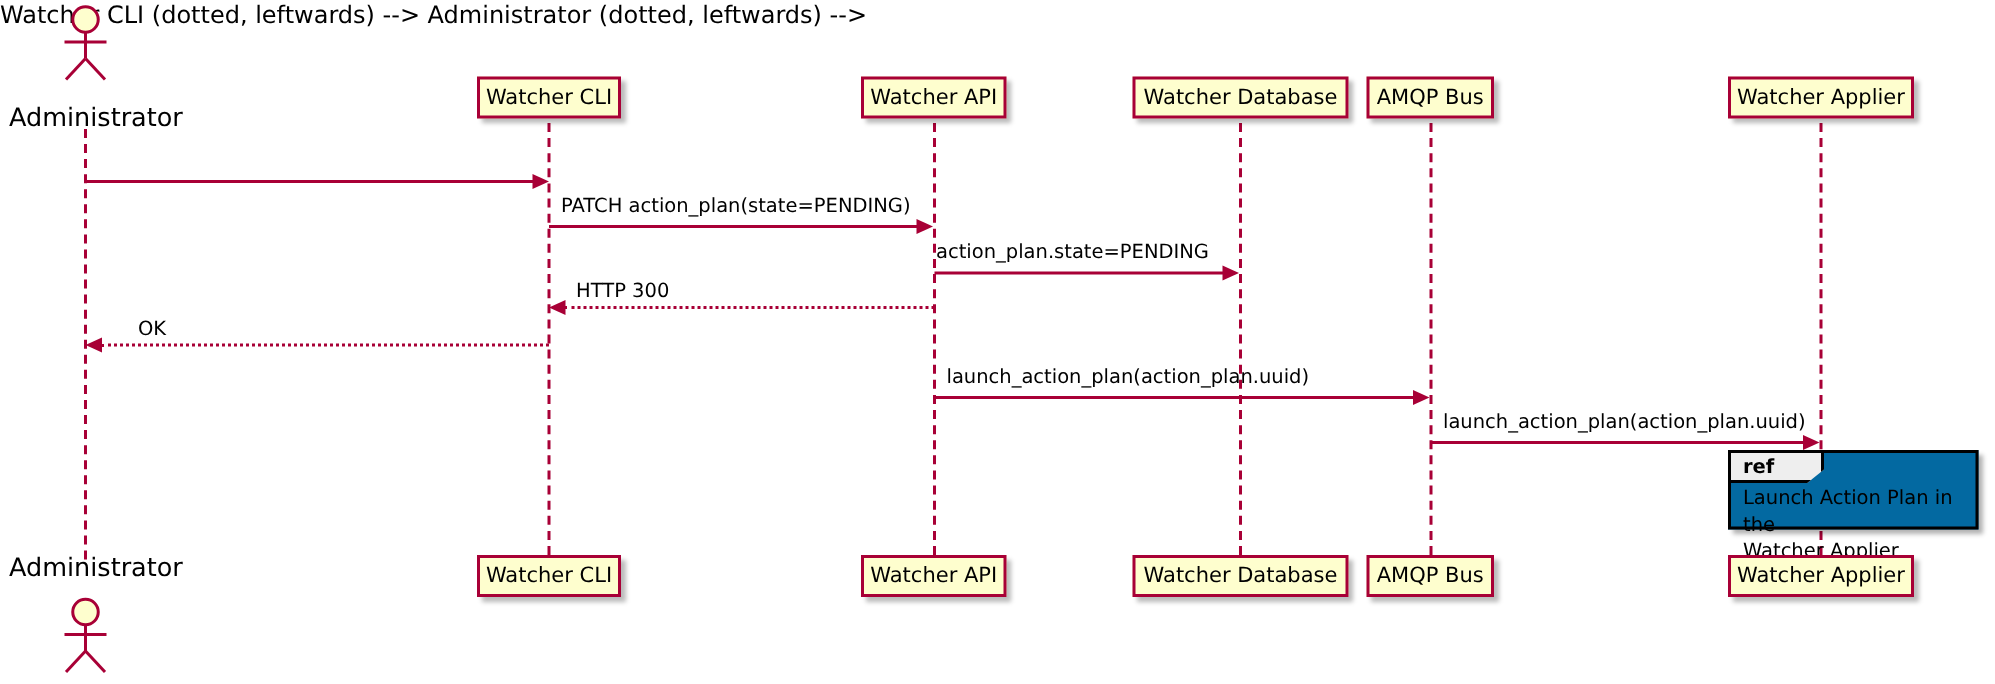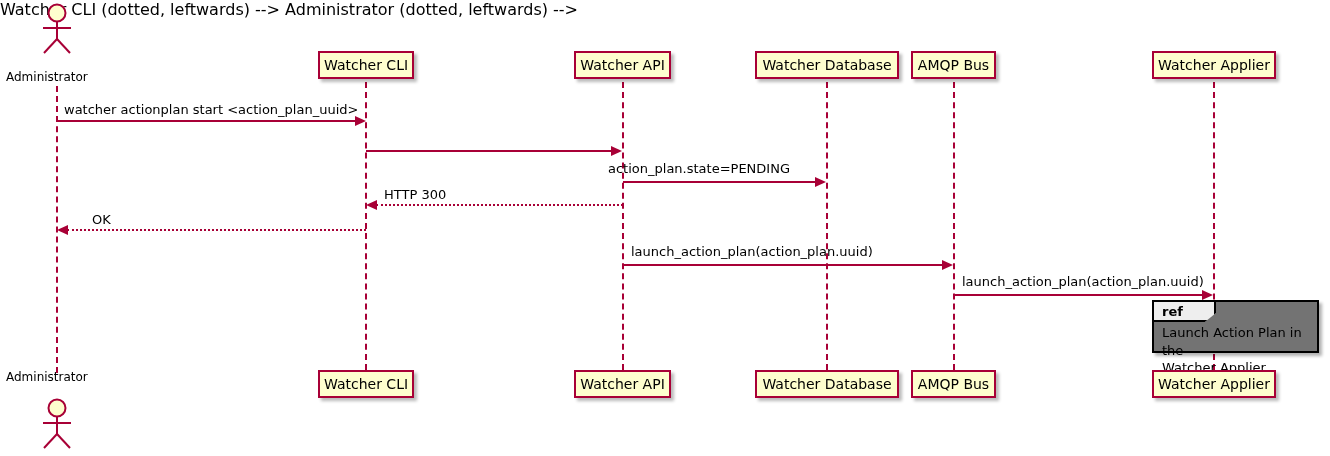--- a/index.html
+++ b/index.html
@@ -39,21 +39,21 @@
     height: 28px;
   }
   
   .actor {
     position: absolute;
     width: 44px;
     height: 52px;
   }
   .actor-label {
     position: absolute;
-    font-size: 12px;
+    font-size: 17px;
     color: #000000;
     white-space: nowrap;
     line-height: 1;
   }
   
   .msg-line {
     position: absolute;
     height: 0;
     border-top: 2px solid #A80036;
   }
@@ -79,21 +79,21 @@
     position: absolute;
     font-size: 13px;
     color: #000000;
     white-space: nowrap;
     line-height: 1;
   }
   
   .ref-box {
     position: absolute;
     box-sizing: border-box;
-    background: #737373;
+    background: #0369a1;
     border: 2px solid #000000;
     box-shadow: 3px 3px 3px rgba(0,0,0,0.30);
   }
   .ref-header {
     position: absolute;
     left: 0;
     top: 0;
     height: 20px;
     box-sizing: border-box;
     background: #EEEEEE;
@@ -148,30 +148,30 @@
   <div class="pbox" style="left:574px; top:51px; width:97px;">Watcher API</div>
   <div class="pbox" style="left:755px; top:51px; width:144px;">Watcher Database</div>
   <div class="pbox" style="left:911px; top:51px; width:85px;">AMQP Bus</div>
   <div class="pbox" style="left:1152px; top:51px; width:124px;">Watcher Applier</div>
 
   
 
   
   <div class="msg-line" style="left:57px; top:120px; width:299px;"></div>
   <div class="arrow-head right" style="left:355px; top:116px;"></div>
-  <div class="msg-label" style="left:64px; top:103px;">watcher actionplan start &lt;action_plan_uuid&gt;</div>
 
   
   <div class="msg-line" style="left:366px; top:150px; width:246px;"></div>
   <div class="arrow-head right" style="left:611px; top:146px;"></div>
+  <div class="msg-label" style="left:374px; top:131px;">PATCH action_plan(state=PENDING)</div>
 
   
   <div class="msg-line" style="left:623px; top:181px; width:193px;"></div>
   <div class="arrow-head right" style="left:815px; top:177px;"></div>
-  <div class="msg-label" style="left:608px; top:162px;">action_plan.state=PENDING</div>
+  <div class="msg-label" style="left:624px; top:162px;">action_plan.state=PENDING</div>
 
    Watcher CLI (dotted, leftwards) --&gt;
   <div class="msg-line dotted" style="left:376px; top:204px; width:247px;"></div>
   <div class="arrow-head left" style="left:366px; top:200px;"></div>
   <div class="msg-label" style="left:384px; top:188px;">HTTP 300</div>
 
    Administrator (dotted, leftwards) --&gt;
   <div class="msg-line dotted" style="left:67px; top:229px; width:299px;"></div>
   <div class="arrow-head left" style="left:57px; top:225px;"></div>
   <div class="msg-label" style="left:92px; top:213px;">OK</div>

